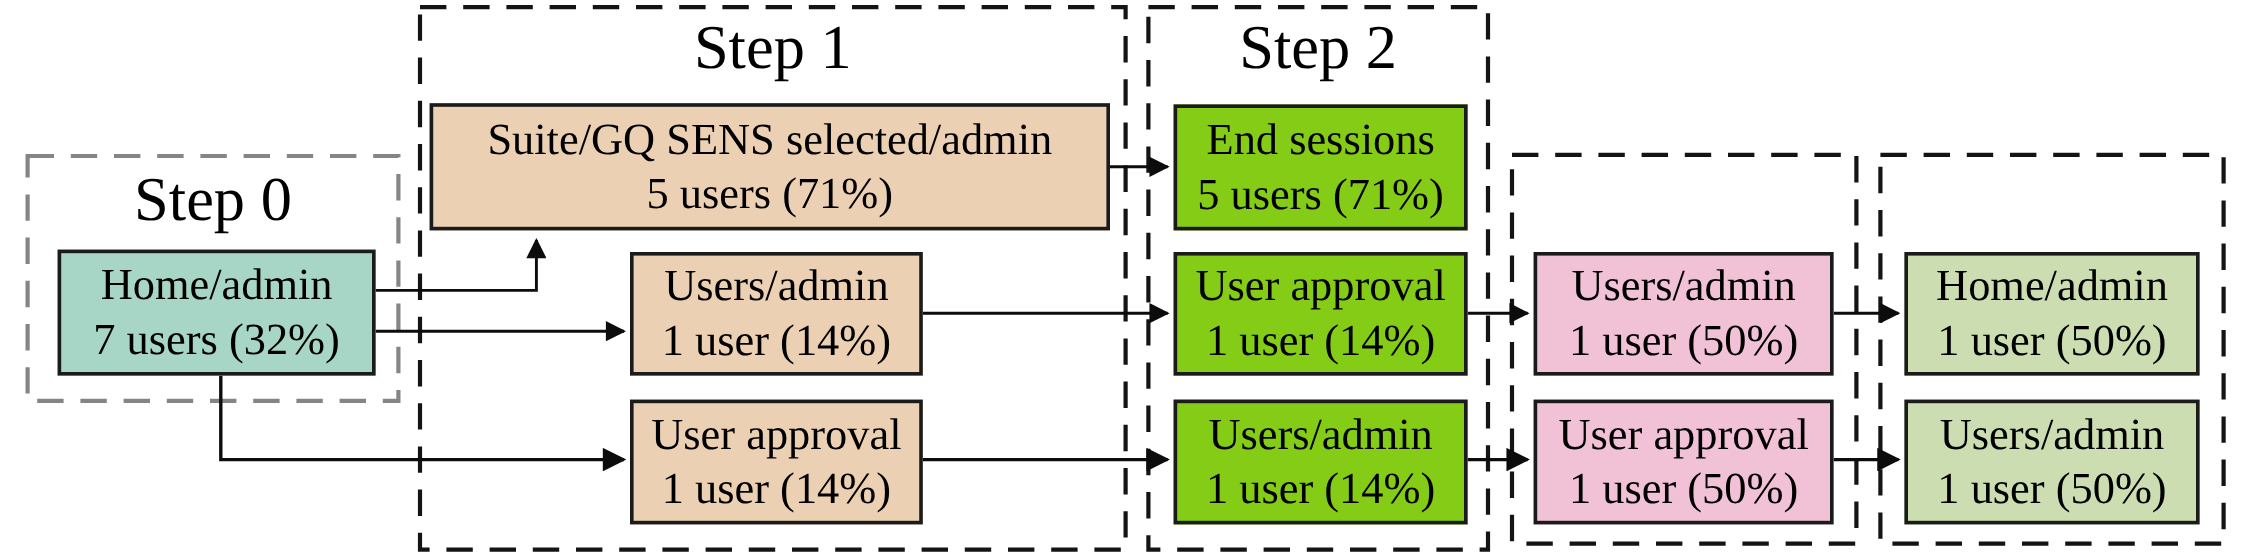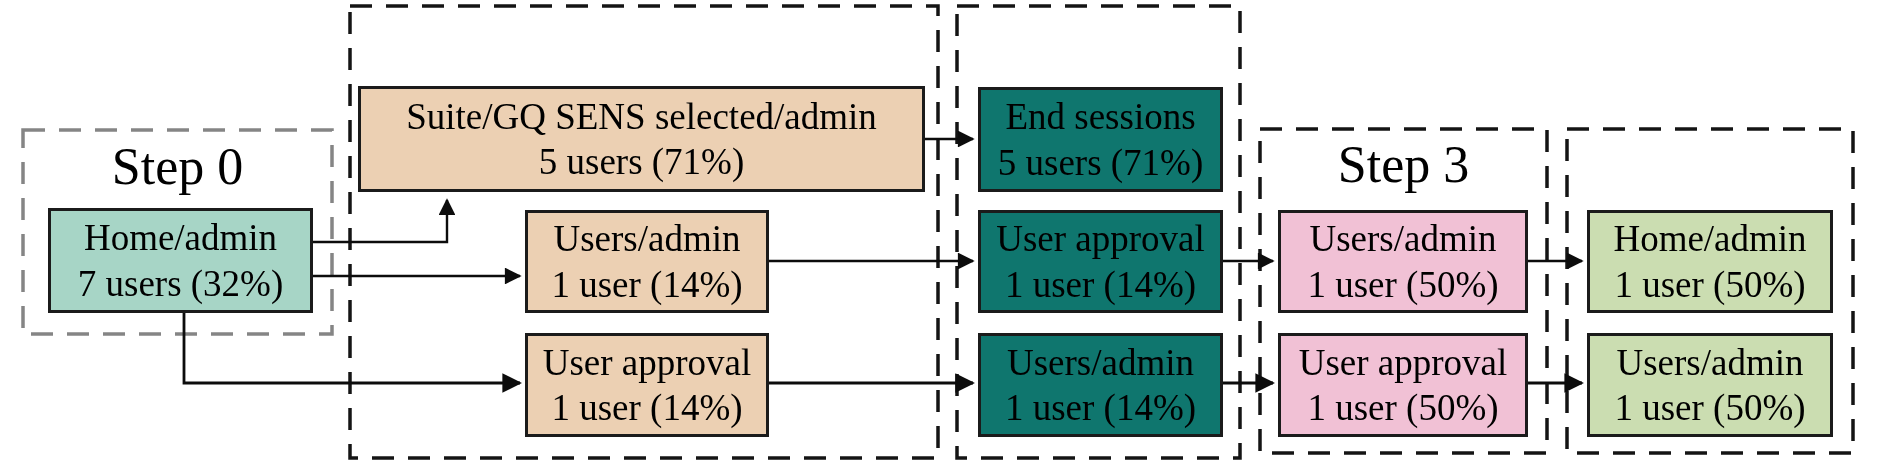--- a/index.html
+++ b/index.html
@@ -36,21 +36,21 @@
     align-items: center;
     justify-content: center;
     text-align: center;
     font-size: 37px;
     line-height: 1.22;
     color: #000000;
     white-space: nowrap;
   }
   .c-teal     { background: #a7d5c6; }
   .c-tan      { background: #ecd0b3; }
-  .c-lavender { background: #0f766e; }
+  .c-lavender { background: #84cc16; }
   .c-pink     { background: #f1c1d5; }
   .c-green    { background: #cbddb1; }
 </style>
 </head>
 <body>
 
 <div id="canvas">
 
   <svg id="edge-layer" viewBox="0 0 1890 466" xmlns="http://www.w3.org/2000/svg">
     <defs>
@@ -71,21 +71,22 @@
     <path d="M925 139 L973 139" fill="none" stroke="#0c0c0c" stroke-width="2.4" marker-end="url(#arrow)"></path>
     <path d="M769 261 L973 261" fill="none" stroke="#0c0c0c" stroke-width="2.4" marker-end="url(#arrow)"></path>
     <path d="M769 383 L973 383" fill="none" stroke="#0c0c0c" stroke-width="2.8" marker-end="url(#arrow)"></path>
     <path d="M1223 261 L1273 261" fill="none" stroke="#0c0c0c" stroke-width="2.4" marker-end="url(#arrow)"></path>
     <path d="M1223 383 L1273 383" fill="none" stroke="#0c0c0c" stroke-width="2.8" marker-end="url(#arrow)"></path>
     <path d="M1528 261 L1582 261" fill="none" stroke="#0c0c0c" stroke-width="2.4" marker-end="url(#arrow)"></path>
     <path d="M1528 383 L1582 383" fill="none" stroke="#0c0c0c" stroke-width="2.8" marker-end="url(#arrow)"></path>
   </svg>
 
   <div class="step-title" style="left:23px;   top:138px; width:309px;">Step 0</div>
-  <div class="step-title" style="left:1260px; top:136px; width:287px;">Step 3</div>
+  <div class="step-title" style="left:350px;  top:12px;  width:588px;">Step 1</div>
+  <div class="step-title" style="left:957px;  top:12px;  width:283px;">Step 2</div>
 
   <div class="node c-teal" style="left:48px; top:208px; width:265px; height:105px;">
     <span>Home/admin</span>
     <span>7 users (32%)</span>
   </div>
 
   <div class="node c-tan" style="left:358px; top:86px; width:567px; height:106px;">
     <span>Suite/GQ SENS selected/admin</span>
     <span>5 users (71%)</span>
   </div>

